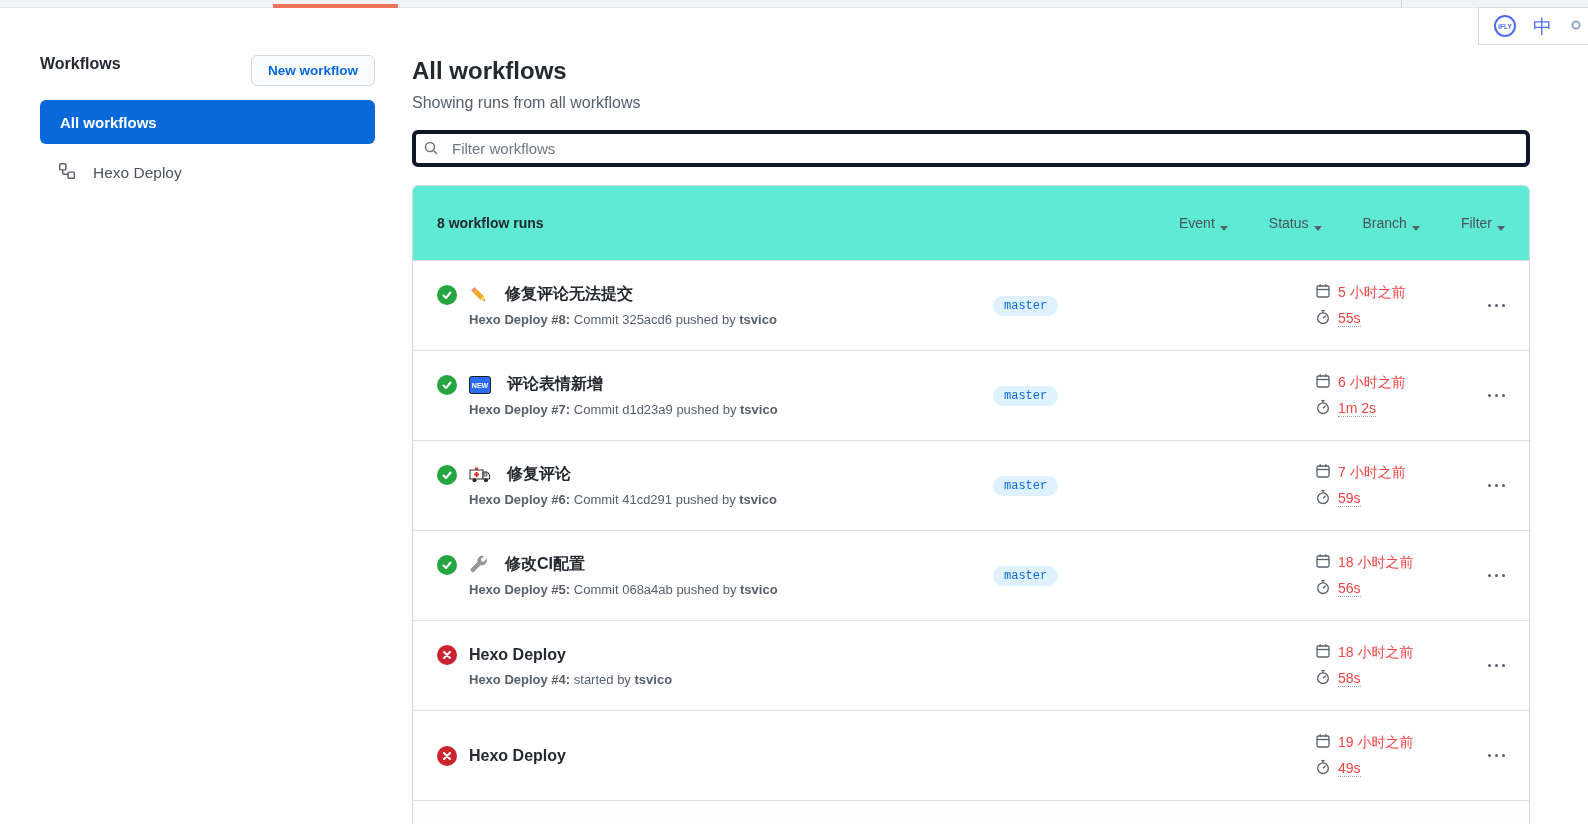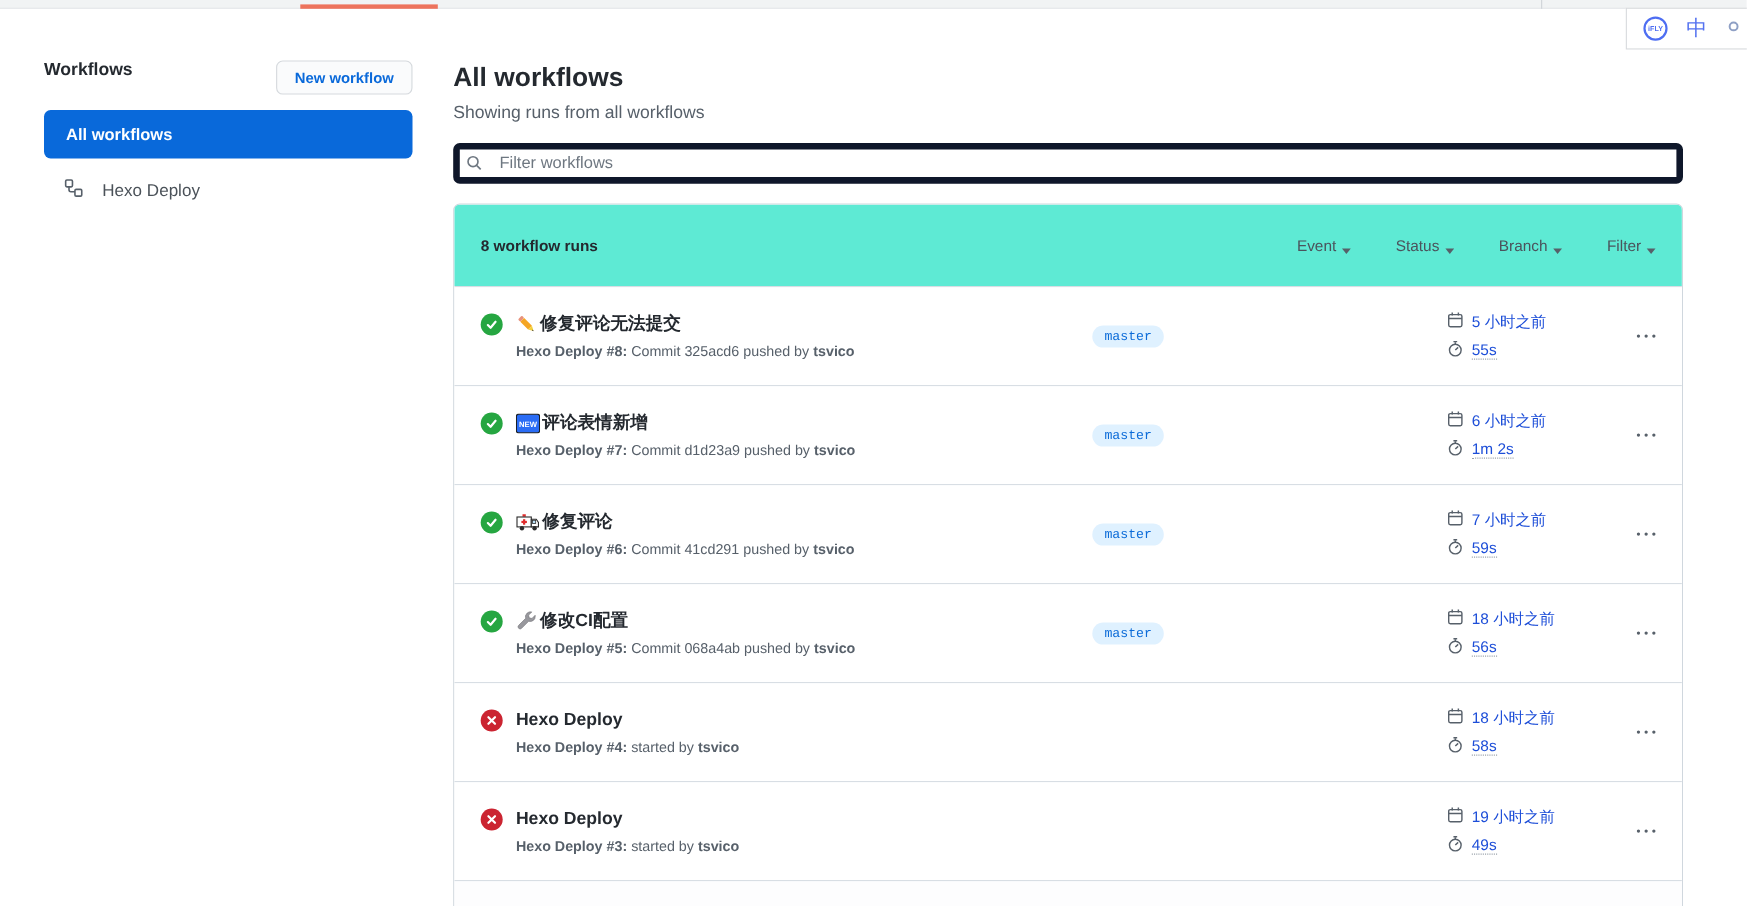--- a/index.html
+++ b/index.html
@@ -31,21 +31,21 @@
   .all-workflows-btn { margin-top:14px; height:44px; width:100%; background:#0969da; border:none; border-radius:6px;
     color:#fff; font-size:15px; font-weight:bold; text-align:left; padding-left:20px; cursor:pointer;
     font-family:"Liberation Sans", sans-serif; display:block; }
   .sidebar-workflow-item { margin-top:18px; padding-left:18px; display:flex; align-items:center; gap:17px;
     font-size:15.5px; color:#4b5259; cursor:pointer; }
   
   .main { flex:1; margin-left:37px; max-width:1118px; }
   .page-title { font-size:24px; line-height:31px; font-weight:bold; color:#24292f; margin-bottom:6px; }
   .page-subtitle { font-size:16px; line-height:22px; color:#57606a; margin-bottom:16px; }
   .filter-box { position:relative; margin-bottom:18px; }
-  .filter-input { width:100%; height:37px; border:6px solid #0f172a; border-radius:6px; padding:0 12px 0 36px;
+  .filter-input { width:100%; height:37px; border:4px solid #0f172a; border-radius:6px; padding:0 12px 0 36px;
     font-size:15px; color:#24292f; font-family:"Liberation Sans", sans-serif; background:#fff; outline:none; }
   .filter-input::placeholder { color:#6e7781; }
   .filter-search-icon { position:absolute; left:11px; top:10px; }
   
   .runs-card { border:1px solid #d0d7de; border-radius:6px; overflow:hidden; }
   .runs-header { height:74px; background:#5eead4; display:flex; align-items:center; justify-content:space-between;
     padding:0 24px; }
   .runs-count { font-size:14px; font-weight:bold; color:#24292f; }
   .runs-filters { display:flex; gap:41px; }
   .run-filter { display:flex; align-items:flex-end; gap:5px; font-size:14px; color:#4b535c; cursor:pointer;
@@ -53,28 +53,28 @@
   .caret-down { width:0; height:0; border-left:4px solid transparent; border-right:4px solid transparent;
     border-top:5px solid #576069; display:inline-block; }
   .run-row { height:90px; border-top:1px solid #d8dee4; display:grid;
     grid-template-columns: 1fr 322px 150px 40px; align-items:center; padding:0 24px; background:#fff; }
   .run-main { display:flex; flex-direction:column; justify-content:center; }
   .run-title-line { display:flex; align-items:center; gap:12px; }
   .status-icon { width:20px; height:20px; border-radius:50%; flex-shrink:0;
     display:flex; align-items:center; justify-content:center; }
   .status-icon.success { background:#26a641; }
   .status-icon.failure { background:#cb2431; }
-  .run-title { font-size:16px; font-weight:bold; color:#24292f; display:flex; align-items:center; gap:2px; cursor:pointer; }
+  .run-title { font-size:16px; font-weight:bold; color:#24292f; display:flex; align-items:center; gap:16px; cursor:pointer; }
   .run-emoji { display:inline-flex; align-items:center; }
   .run-sub { margin-top:7px; margin-left:32px; font-size:13px; color:#57606a; }
   .run-sub .bold { font-weight:bold; }
   .branch-cell { display:flex; }
   .branch-badge { background:#dff1ff; color:#0b6bd8; font-family:"Liberation Mono","DejaVu Sans Mono",monospace;
     font-size:12px; padding:3px 11px; border-radius:20px; cursor:pointer; }
-  .time-cell { display:flex; flex-direction:column; gap:7px; font-size:14px; color:#1d4ed8; }
+  .time-cell { display:flex; flex-direction:column; gap:7px; font-size:14px; color:#ef4444; }
   .time-line { display:flex; align-items:center; gap:7px; }
   .duration-text { border-bottom:1px dotted #9aa2aa; cursor:default; }
   .kebab { display:flex; gap:3.5px; align-items:center; justify-content:flex-end; cursor:pointer;
     background:none; border:none; padding:4px 0; }
   .kebab i { width:3.5px; height:3.5px; border-radius:50%; background:#57606a; display:block; }
   .run-row-partial { height:30px; border-top:1px solid #d8dee4; background:#fdfdfe; }
 </style>
 </head>
 <body>
 
@@ -467,25 +467,20 @@
 
           <svg width="10" height="10" viewBox="0 0 10 10">
                     <path d="M2 2 L8 8 M8 2 L2 8" stroke="#fff" stroke-width="2" stroke-linecap="round"></path>
                   </svg>
         </span>
         <span class="run-title">
 
           <span>Hexo Deploy</span>
         </span>
       </div>
-      <div class="run-sub">
-        <span class="bold">Hexo Deploy #3:</span>
-        <span>started by</span>
-        <span class="bold">tsvico</span>
-      </div>
     </div>
     <div class="branch-cell">
       <span class="branch-badge" style="visibility: hidden;"></span>
     </div>
     <div class="time-cell">
       <span class="time-line">
         <span>
           <svg width="16" height="16" viewBox="0 0 16 16" fill="none" stroke="#57606a" stroke-width="1.3">
                     <rect x="2" y="3" width="12" height="11" rx="1.5"></rect>
                     <line x1="2" y1="6.5" x2="14" y2="6.5"></line>

